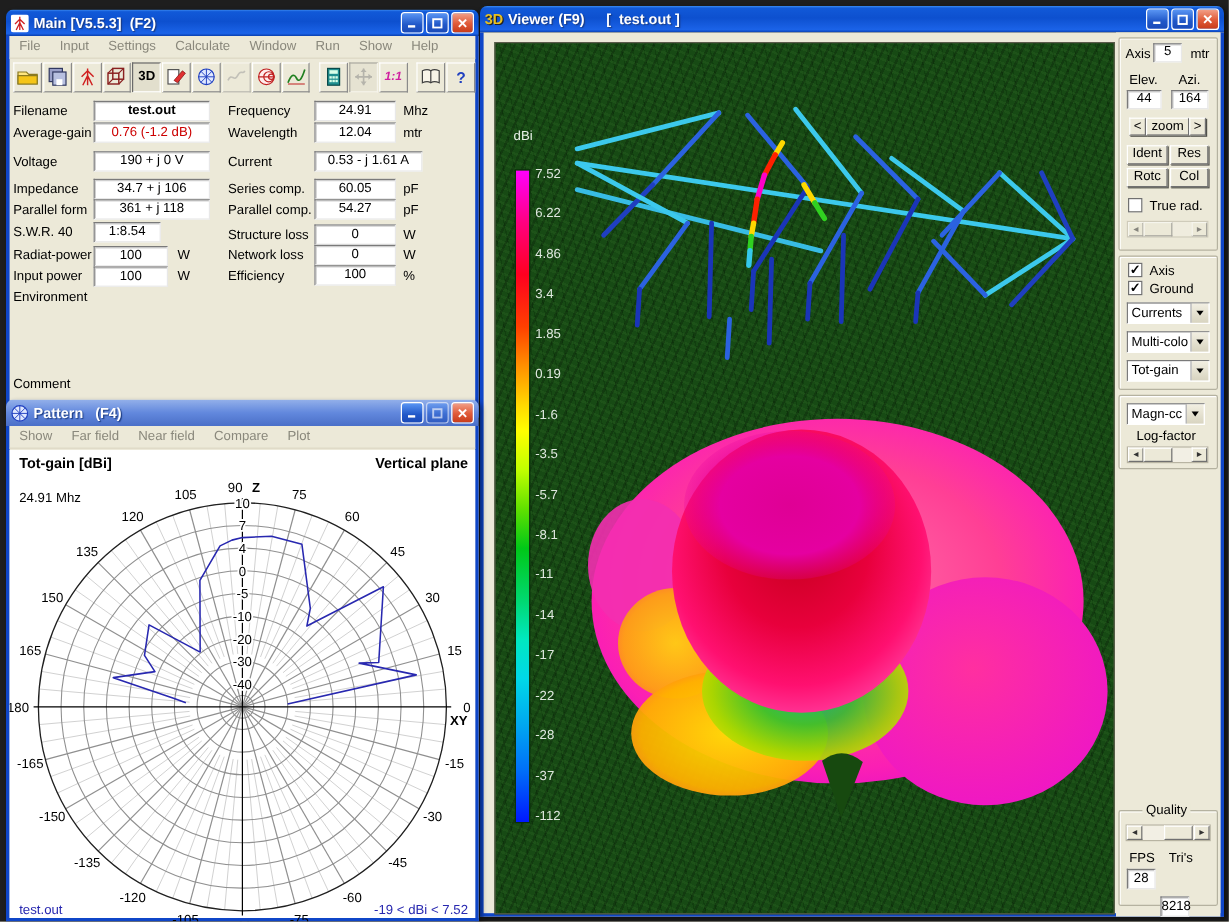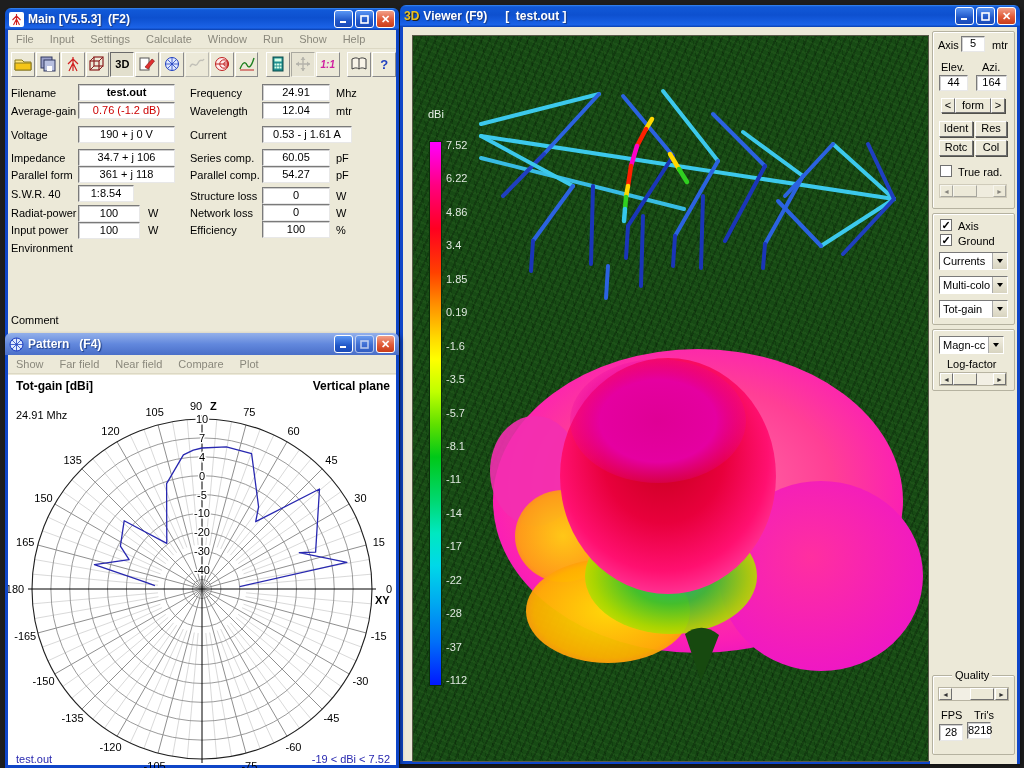--- a/index.html
+++ b/index.html
@@ -565,21 +565,21 @@
     <div class="side-panel" style="left:527px; top:0; width:87px; height:737px;">
       <div class="grp" style="left:2px; top:4px; width:83px; height:178px;"></div>
       <span class="plabel" style="left:8px; top:12px;">Axis</span>
       <div class="pbox" style="left:31px; top:9px; width:24px; height:16px;">5</div>
       <span class="plabel" style="left:62px; top:12px;">mtr</span>
       <span class="plabel" style="left:11px; top:34px;">Elev.</span>
       <span class="plabel" style="left:52px; top:34px;">Azi.</span>
       <div class="pbox" style="left:9px; top:48px; width:29px; height:16px;">44</div>
       <div class="pbox" style="left:46px; top:48px; width:31px; height:16px;">164</div>
       <div class="pbtn" style="left:11px; top:71px; width:14px; height:15px;">&lt;</div>
-      <div class="pbtn" style="left:25px; top:71px; width:36px; height:15px;">form</div>
+      <div class="pbtn" style="left:25px; top:71px; width:36px; height:15px;">zoom</div>
       <div class="pbtn" style="left:61px; top:71px; width:14px; height:15px;">&gt;</div>
       <div class="pbtn" style="left:9px; top:94px; width:34px; height:16px;">Ident</div>
       <div class="pbtn" style="left:45px; top:94px; width:32px; height:16px;">Res</div>
       <div class="pbtn" style="left:9px; top:113px; width:34px; height:16px;">Rotc</div>
       <div class="pbtn" style="left:45px; top:113px; width:32px; height:16px;">Col</div>
       <div class="pcheck" style="left:10px; top:138px;"></div>
       <span class="plabel" style="left:28px; top:139px;">True rad.</span>
       <div class="scrollx disabled-ctl" style="left:9px; top:157px; width:68px;">
         <div class="sx-btn">◄</div>
           <div class="sx-thumb"></div>
@@ -630,16 +630,16 @@
       <span class="plabel" style="left:22px; top:642px; background:#ece9d8; padding:0 3px;">Quality</span>
       <div class="scrollx" style="left:8px; top:660px; width:71px;">
         <div class="sx-btn">◄</div>
           <div class="sx-thumb" style="margin-left:18px;"></div>
           <div class="sx-track"></div>
           <div class="sx-btn">►</div>
       </div>
       <span class="plabel" style="left:11px; top:682px;">FPS</span>
       <span class="plabel" style="left:44px; top:682px;">Tri's</span>
       <div class="pbox" style="left:9px; top:697px; width:24px; height:17px; line-height:15px;">28</div>
-      <div class="pbox" style="left:37px; top:695px; width:24px; height:17px; line-height:15px;">8218</div>
+      <div class="pbox" style="left:37px; top:720px; width:24px; height:17px; line-height:15px;">8218</div>
     </div>
   </div>
 </div>
 
 </body></html>

